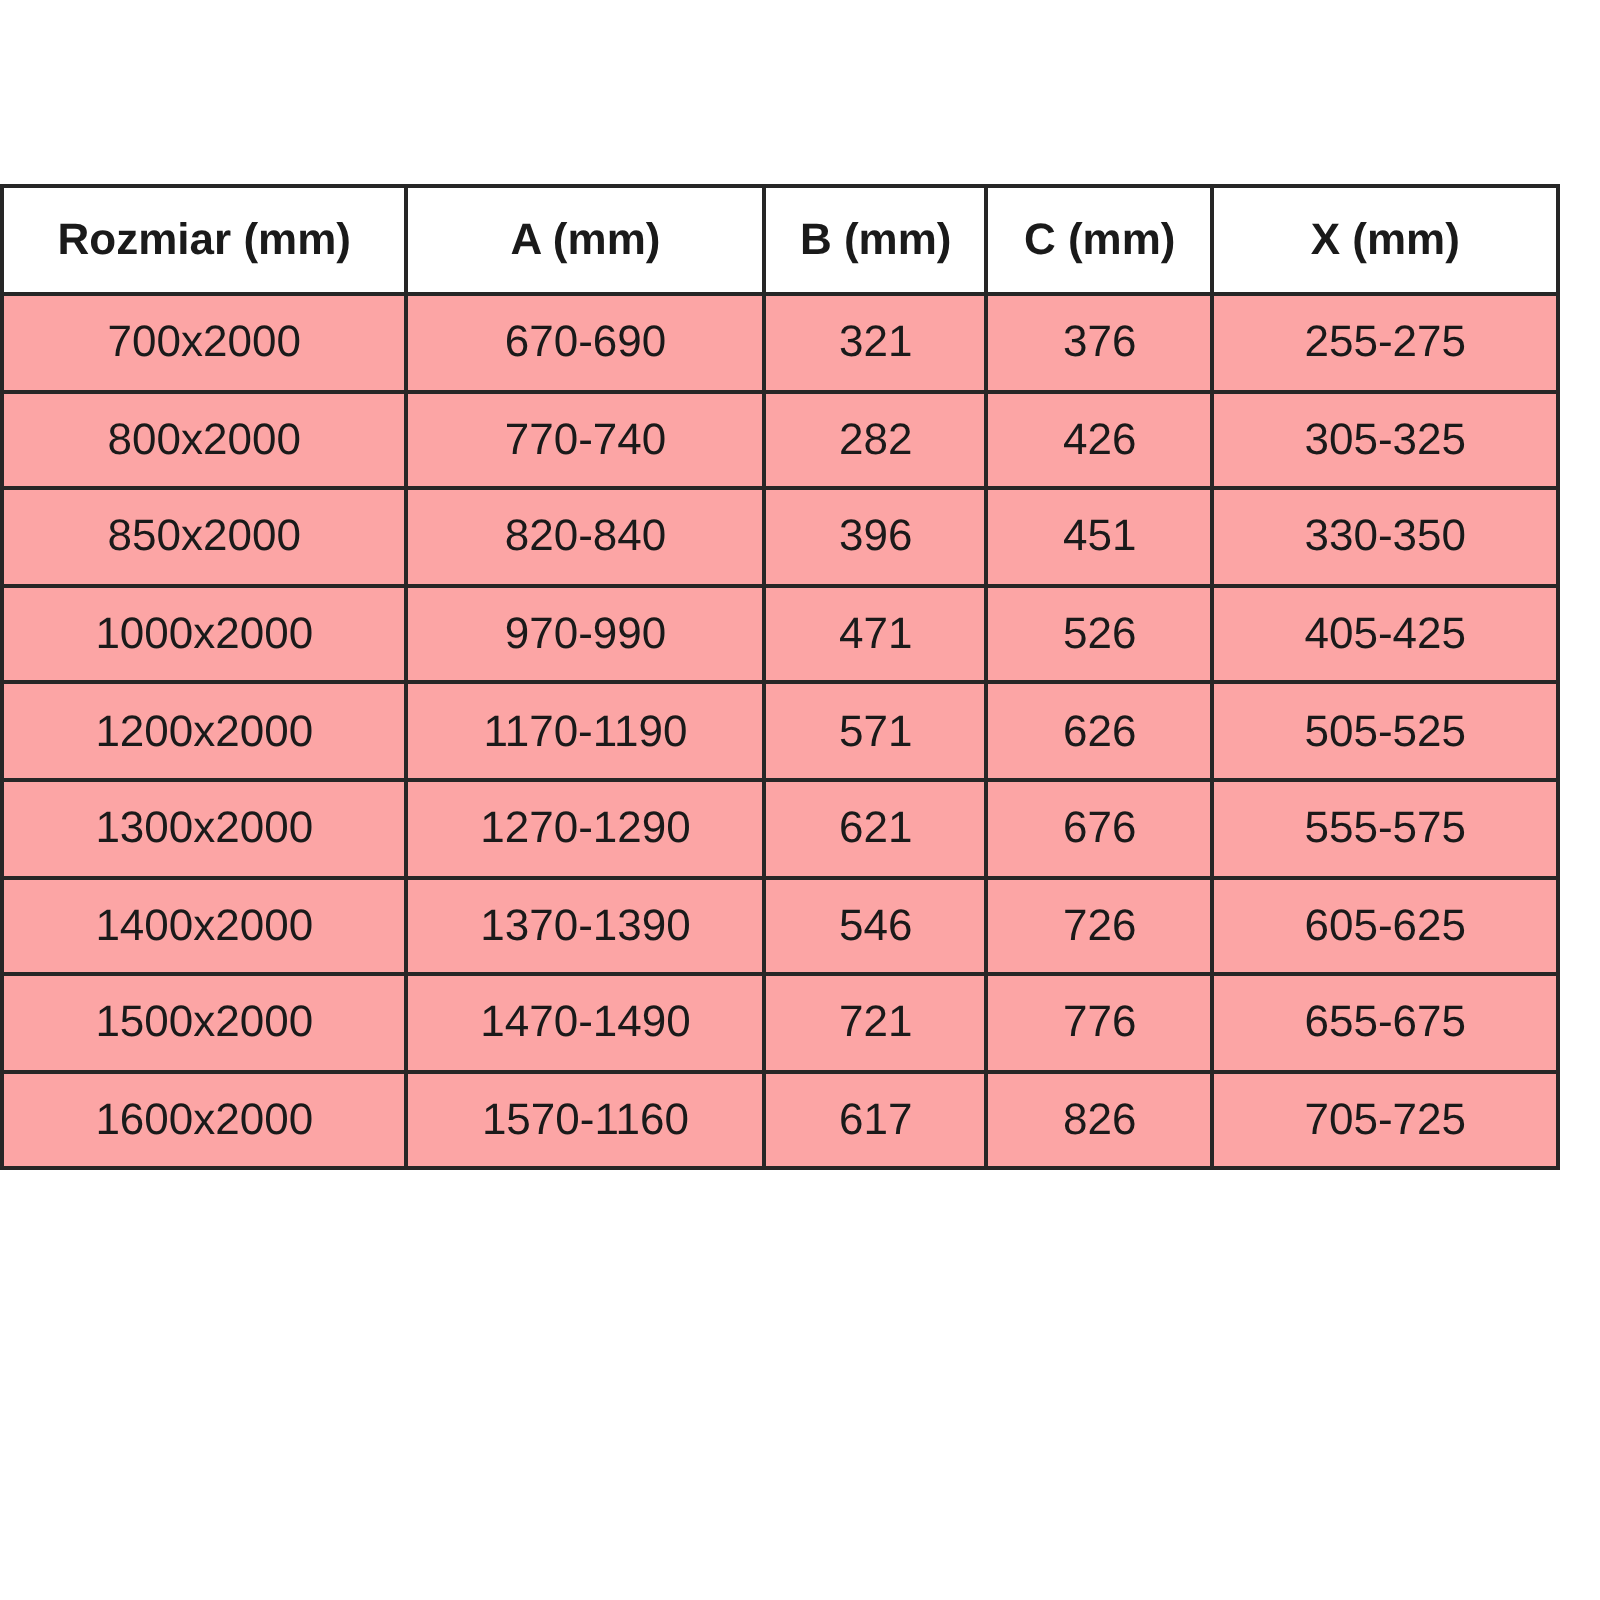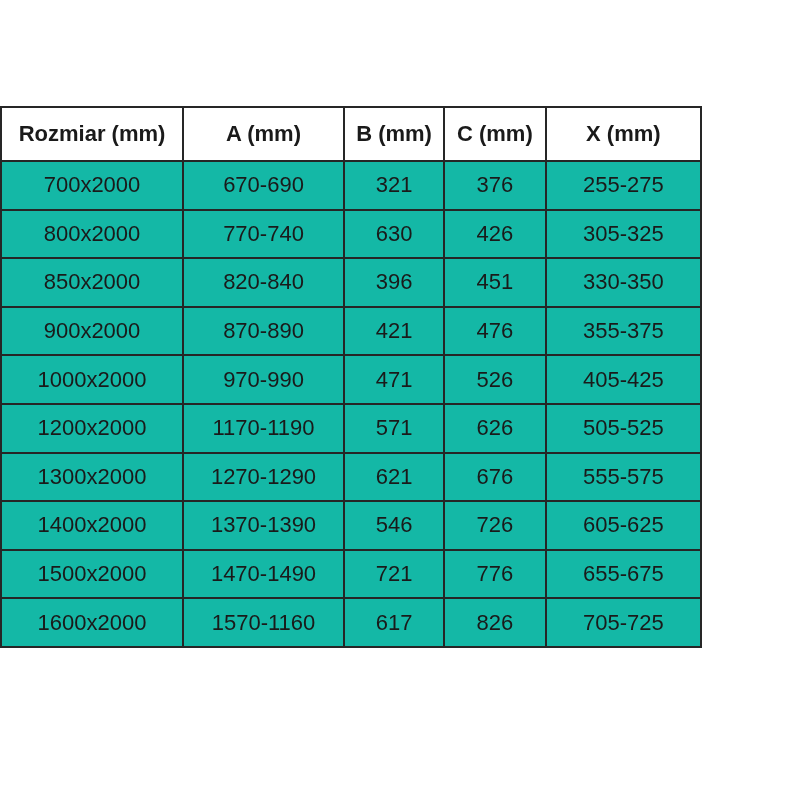--- a/index.html
+++ b/index.html
@@ -10,23 +10,23 @@
   }
   .page {
     position: relative;
     width: 800px;
     height: 800px;
     background: #ffffff;
     overflow: hidden;
   }
   table.size-table {
     position: absolute;
-    top: 106px;
+    top: 92px;
     left: 0;
-    width: 702px;
+    width: 780px;
     border-collapse: collapse;
     table-layout: fixed;
     color: #1a1a1a;
   }
   table.size-table th,
   table.size-table td {
     border: 2px solid #262626;
     text-align: center;
     vertical-align: middle;
     overflow: hidden;
@@ -35,21 +35,21 @@
   table.size-table th {
     height: 50px;
     font-size: 22px;
     font-weight: bold;
     background: #ffffff;
   }
   table.size-table td {
     height: 44.6px;
     font-size: 22px;
     font-weight: normal;
-    background: #14b8a6;
+    background: #fca5a5;
   }
   col.c1 { width: 26.0%; }
   col.c2 { width: 23.0%; }
   col.c3 { width: 14.3%; }
   col.c4 { width: 14.5%; }
   col.c5 { width: 22.2%; }
 </style>
 </head>
 <body>
 
@@ -75,37 +75,30 @@
     <tr>
           <td>700x2000</td>
           <td>670-690</td>
           <td>321</td>
           <td>376</td>
           <td>255-275</td>
         </tr>
         <tr>
           <td>800x2000</td>
           <td>770-740</td>
-          <td>630</td>
+          <td>282</td>
           <td>426</td>
           <td>305-325</td>
         </tr>
         <tr>
           <td>850x2000</td>
           <td>820-840</td>
           <td>396</td>
           <td>451</td>
           <td>330-350</td>
-        </tr>
-        <tr>
-          <td>900x2000</td>
-          <td>870-890</td>
-          <td>421</td>
-          <td>476</td>
-          <td>355-375</td>
         </tr>
         <tr>
           <td>1000x2000</td>
           <td>970-990</td>
           <td>471</td>
           <td>526</td>
           <td>405-425</td>
         </tr>
         <tr>
           <td>1200x2000</td>

